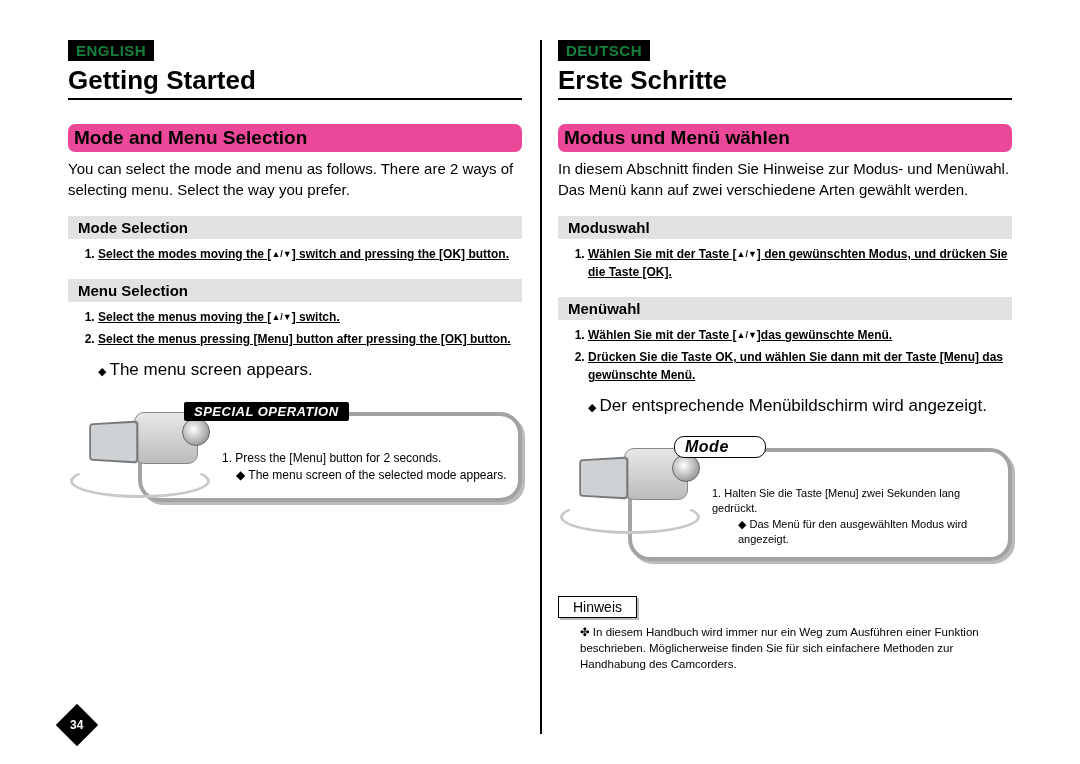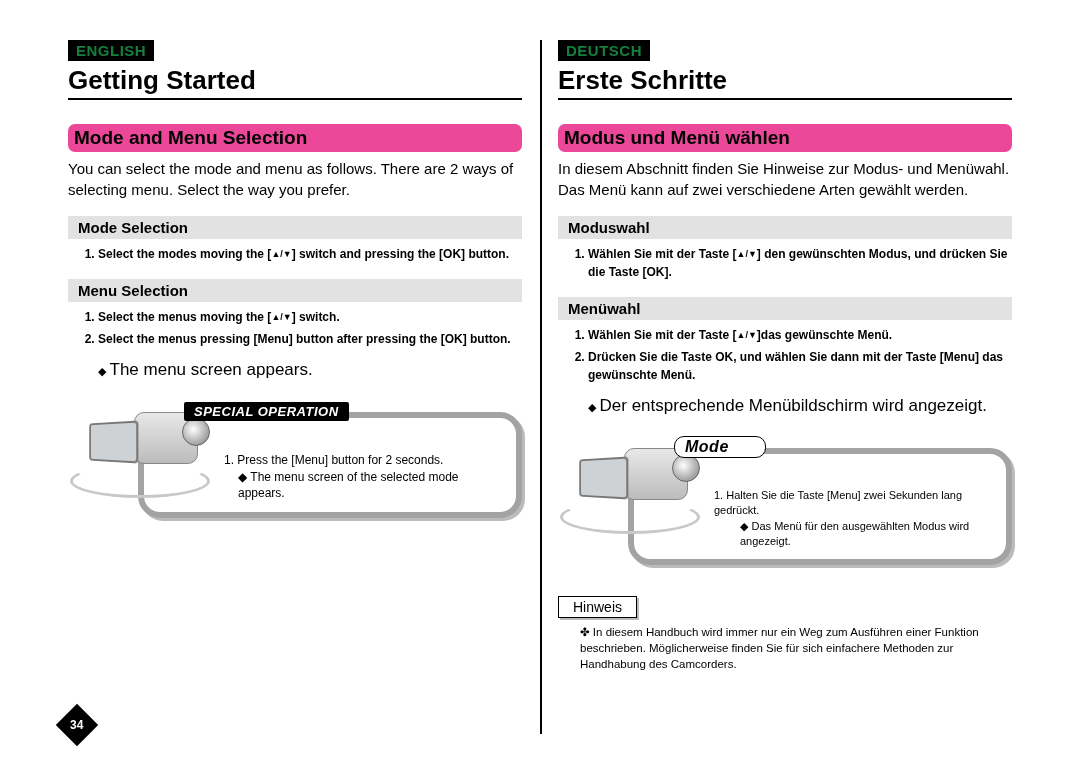--- a/index.html
+++ b/index.html
@@ -63,41 +63,41 @@
     font-weight: bold;
     padding: 3px 10px;
     margin-top: 6px;
   }
   ol.steps {
     list-style: decimal;
     margin: 6px 0 6px 30px;
     font-size: 12px;
     line-height: 1.5;
   }
-  ol.steps li { font-weight: bold; margin-bottom: 4px; }
+  ol.steps li { font-weight: bold; margin-bottom: 4px; text-decoration: underline; }
   ol.steps li .arrow { display:inline-block; font-size:9px; vertical-align:1px;}
   .bullet {
     font-size: 17px;
     font-weight: normal;
     margin-left: 30px;
     line-height: 1.4;
   }
   .bullet::before { content: "◆ "; font-size: 11px; }
 
   .callout-wrap {
     margin-top: 30px;
     position: relative;
     height: 120px;
   }
   .callout-box {
     position: absolute;
     left: 70px;
     right: 0;
     top: 0;
-    border: 6px solid #a3a3a3;
+    border: 4px solid #a3a3a3;
     border-radius: 22px;
     padding: 34px 9px 10px 80px;
     background: #fff;
     box-shadow: 3px 3px 0 #bbb;
     font-size: 12px;
     line-height: 1.4;
     min-height: 90px;
   }
   .callout-label {
     position: absolute;

